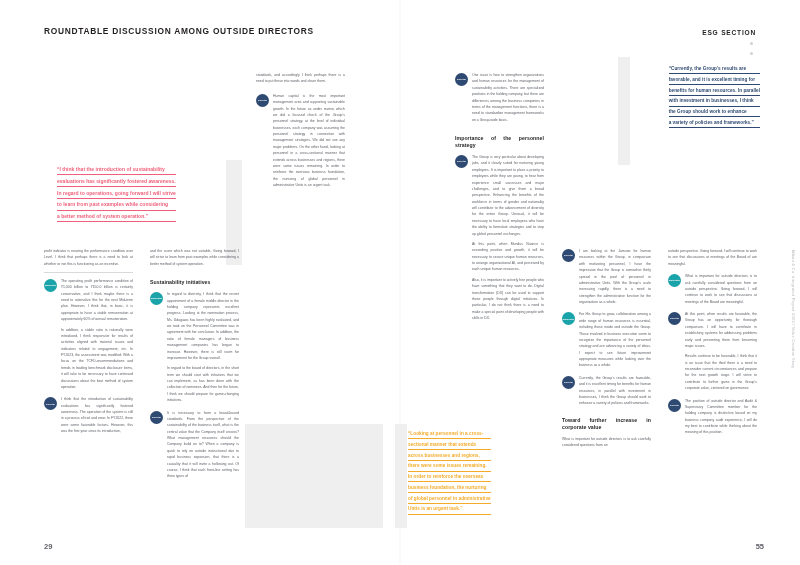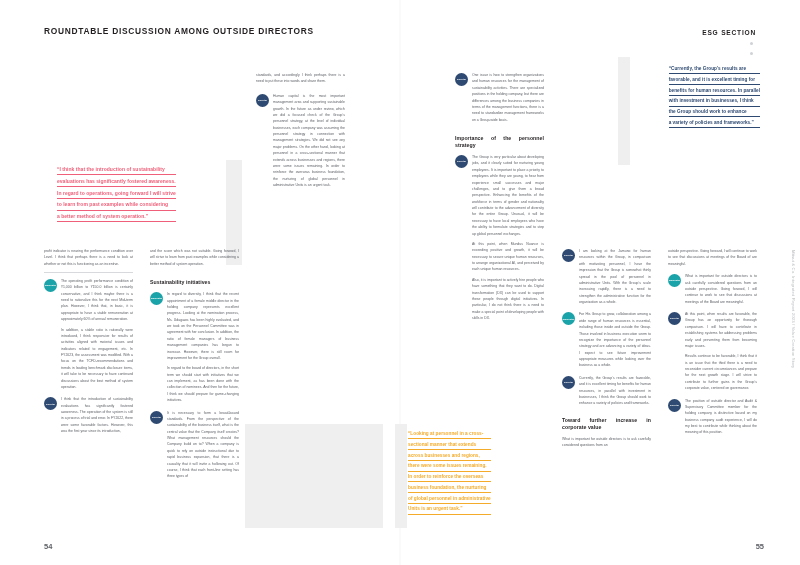--- a/index.html
+++ b/index.html
@@ -250,16 +250,16 @@
       </div>
     </div>
     <div class="speech">
       <div class="badge navy">Director</div>
       <div class="speech-body">
         <p>The position of outside director and Audit &amp; Supervisory Committee member for the holding company is distinctive based on my business company audit experience, I will do my best to contribute while thinking about the meaning of this position.</p>
       </div>
     </div>
   </div>
 
-  <div class="pg pg-l">54</div>
+  <div class="pg pg-l">29</div>
   <div class="pg pg-r">55</div>
 
 </div>
 
 </body></html>

